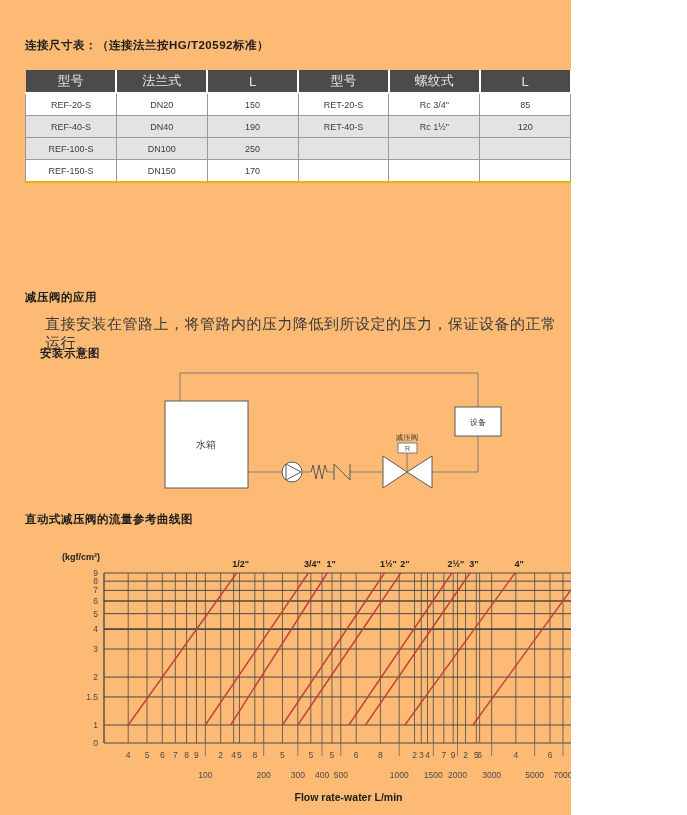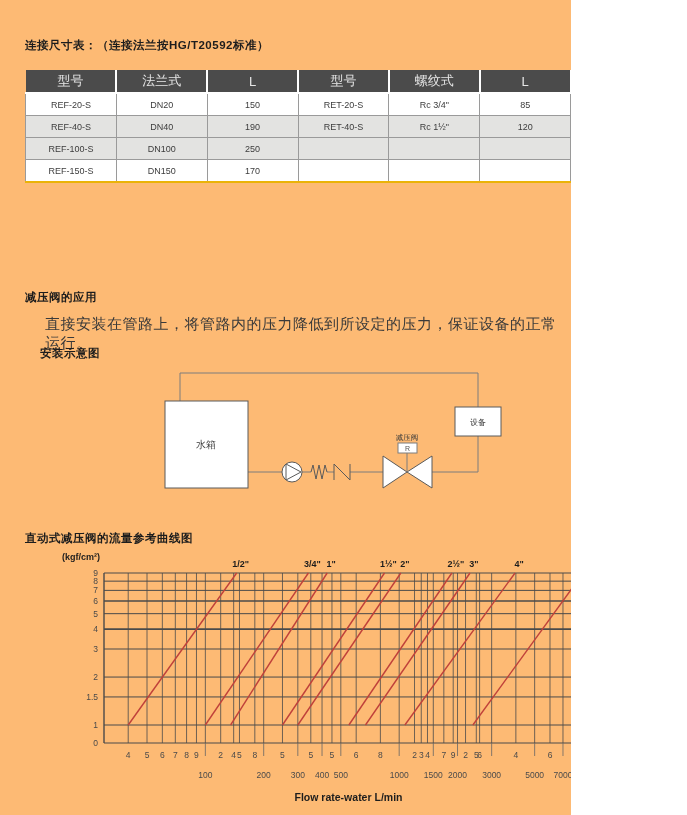--- a/index.html
+++ b/index.html
@@ -102,21 +102,21 @@
       <line x1="334" y1="464" x2="350" y2="480" stroke="#5a5a5a" stroke-width="1"></line>
       <line x1="350" y1="464" x2="350" y2="480" stroke="#5a5a5a" stroke-width="1"></line>
       <polygon points="383,456 383,488 407,472" fill="#fff" stroke="#5a5a5a"></polygon>
       <polygon points="432,456 432,488 407,472" fill="#fff" stroke="#5a5a5a"></polygon>
       <line x1="407" y1="472" x2="407" y2="453" stroke="#7d7d7d" stroke-width="1"></line>
       <rect x="398" y="443" width="19" height="10" fill="#fff" stroke="#7d7d7d"></rect>
       <text x="407.5" y="451" text-anchor="middle" font-size="7" fill="#555">R</text>
       <text x="407" y="440" text-anchor="middle" font-size="7.5" fill="#3a3a3a">减压阀</text>
     </svg>
 
-  <div class="h-cn" style="left:25px;top:512px;margin-top:19px;">直动式减压阀的流量参考曲线图</div>
+  <div class="h-cn" style="left:25px;top:512px;">直动式减压阀的流量参考曲线图</div>
 
   <svg id="chart-svg" width="687" height="815" viewBox="0 0 687 815">
       <line x1="128.21640053678834" y1="573" x2="128.21640053678834" y2="743" stroke="#4a4a4a" stroke-width="0.8"></line>
       <line x1="147.00010009016256" y1="573" x2="147.00010009016256" y2="743" stroke="#4a4a4a" stroke-width="0.8"></line>
       <line x1="162.347500114727" y1="573" x2="162.347500114727" y2="743" stroke="#4a4a4a" stroke-width="0.8"></line>
       <line x1="175.32354194416982" y1="573" x2="175.32354194416982" y2="743" stroke="#4a4a4a" stroke-width="0.8"></line>
       <line x1="186.56390065151533" y1="573" x2="186.56390065151533" y2="743" stroke="#4a4a4a" stroke-width="0.8"></line>
       <line x1="196.47859969266565" y1="573" x2="196.47859969266565" y2="743" stroke="#4a4a4a" stroke-width="0.8"></line>
       <line x1="205.3476002048896" y1="573" x2="205.3476002048896" y2="743" stroke="#4a4a4a" stroke-width="0.8"></line>
       <line x1="220.69500022945402" y1="573" x2="220.69500022945402" y2="743" stroke="#4a4a4a" stroke-width="0.8"></line>

